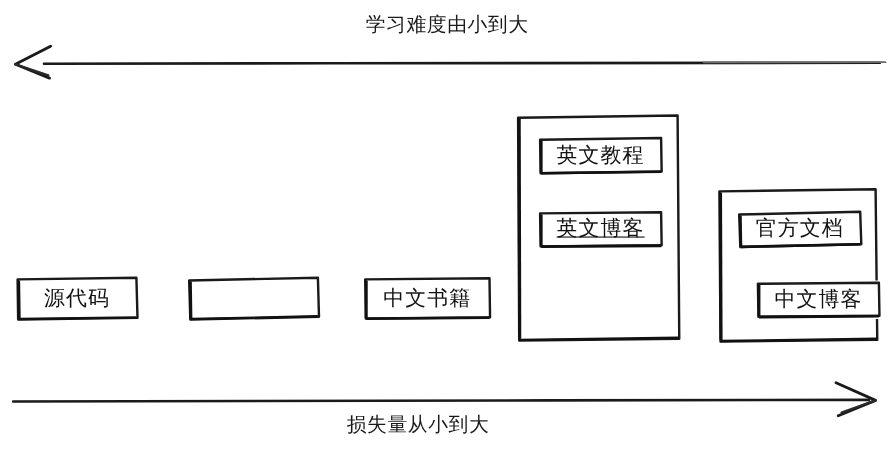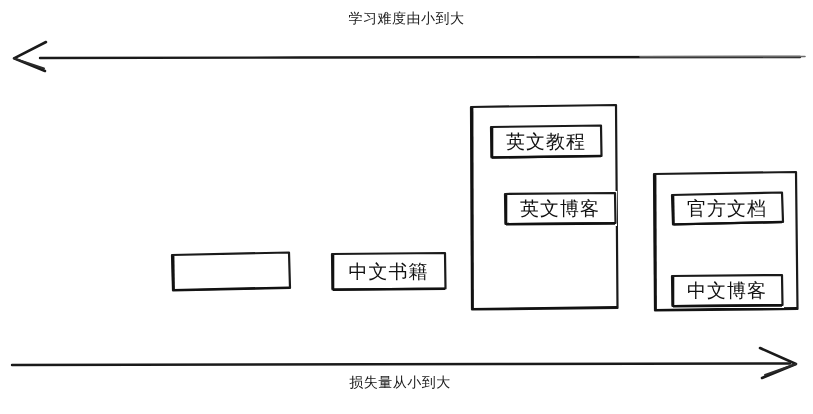--- a/index.html
+++ b/index.html
@@ -13,37 +13,36 @@
   }
   #canvas {
     position: relative;
     width: 813px;
     height: 414px;
     background: #ffffff;
     overflow: hidden;
   }
   .axis-label {
     position: absolute;
-    font-size: 14px;
+    font-size: 18px;
     color: #1a1a1a;
     letter-spacing: 0.5px;
     white-space: nowrap;
     text-align: center;
     font-weight: 400;
   }
   #top-axis-label {
     top: 10px;
     left: 0;
     width: 813px;
   }
   #bottom-axis-label {
     top: 374px;
     left: 0;
     width: 760px;
-    padding-left: 20px;
   }
   .svg-layer {
     position: absolute;
     top: 0;
     left: 0;
     width: 813px;
     height: 414px;
   }
   .node-box {
     position: absolute;
@@ -95,20 +94,28 @@
     </g>
     <g>
       <path d="M 12 365 L 500 364 L 790 363.5" stroke="#1a1a1a" stroke-width="2.4" fill="none" stroke-linecap="round"></path>
       <path d="M 760 348 L 796 364 L 762 378" stroke="#1a1a1a" stroke-width="2.6" fill="none" stroke-linecap="round" stroke-linejoin="round"></path>
       <path d="M 796 364 L 765 375" stroke="#2a2a2a" stroke-width="2" fill="none" stroke-linecap="round"></path>
     </g>
   </svg>
 
   <div class="axis-label" id="bottom-axis-label">损失量从小到大</div>
 
+  <div class="node-box" id="node-source-code" style="left: 14px; top: 251px; width: 112px; height: 41px;">
+    <svg class="sketch-frame" viewBox="0 0 112 41" preserveAspectRatio="none">
+      <path d="M 2 3 L 110 1.5 L 111 38 L 2.5 39.5 Z" fill="#ffffff" stroke="#1a1a1a" stroke-width="2.2" stroke-linejoin="round"></path>
+      <path d="M 3 4 L 3.5 38" stroke="#111111" stroke-width="2.6" fill="none"></path>
+      <path d="M 3 39 L 110 37.5" stroke="#111111" stroke-width="2.2" fill="none"></path>
+    </svg>
+    <span class="node-label">源代码</span>
+  </div>
 
   <div class="node-box" id="node-official-docs" style="left: 170px; top: 251px; width: 121px; height: 41px;">
     <svg class="sketch-frame" viewBox="0 0 121 41" preserveAspectRatio="none">
       <path d="M 2 4 L 119 1.5 L 120 37 L 3 39.5 Z" fill="#ffffff" stroke="#1a1a1a" stroke-width="2.2" stroke-linejoin="round"></path>
       <path d="M 3 5 L 3.5 38.5" stroke="#111111" stroke-width="2.8" fill="none"></path>
       <path d="M 3.5 39 L 119 36.5" stroke="#111111" stroke-width="2.2" fill="none"></path>
     </svg>
   </div>
 
   <div class="node-box" id="node-english-books" style="left: 330px; top: 251px; width: 117px; height: 41px;">
@@ -129,21 +136,21 @@
 
     <div class="node-box" id="node-english-tutorial" style="left: 21px; top: 21px; width: 114px; height: 35px;">
       <svg class="sketch-frame" viewBox="0 0 114 35" preserveAspectRatio="none">
         <path d="M 2 3 L 112 1.5 L 112.5 32 L 2.5 33.5 Z" fill="#ffffff" stroke="#1a1a1a" stroke-width="2.2" stroke-linejoin="round"></path>
         <path d="M 3 4 L 3 33" stroke="#111111" stroke-width="2.6" fill="none"></path>
         <path d="M 3 33.5 L 112 32" stroke="#111111" stroke-width="2.4" fill="none"></path>
       </svg>
       <span class="node-label">英文教程</span>
     </div>
 
-    <div class="node-box" id="node-english-blog" style="left: 35px; top: 88px; width: 114px; height: 35px;">
+    <div class="node-box" id="node-english-blog" style="left: 21px; top: 88px; width: 114px; height: 35px; text-decoration: underline;">
       <svg class="sketch-frame" viewBox="0 0 114 35" preserveAspectRatio="none">
         <path d="M 2 3 L 112 2 L 112.5 32 L 2.5 33 Z" fill="#ffffff" stroke="#1a1a1a" stroke-width="2.2" stroke-linejoin="round"></path>
         <path d="M 3 4 L 3 32.5" stroke="#111111" stroke-width="2.6" fill="none"></path>
         <path d="M 3 33.2 L 112 32.4" stroke="#111111" stroke-width="2.6" fill="none"></path>
       </svg>
       <span class="node-label">英文博客</span>
     </div>
 
   </div>
 
@@ -156,21 +163,21 @@
 
     <div class="node-box" id="node-chinese-tutorial" style="left: 19px; top: 21px; width: 114px; height: 35px;">
       <svg class="sketch-frame" viewBox="0 0 114 35" preserveAspectRatio="none">
         <path d="M 2 4 L 112 1.5 L 113 31 L 3 33.5 Z" fill="#ffffff" stroke="#1a1a1a" stroke-width="2.2" stroke-linejoin="round"></path>
         <path d="M 3 5 L 3.5 33" stroke="#111111" stroke-width="2.6" fill="none"></path>
         <path d="M 3.5 33.4 L 112 31" stroke="#111111" stroke-width="2.4" fill="none"></path>
       </svg>
       <span class="node-label">官方文档</span>
     </div>
 
-    <div class="node-box" id="node-chinese-blog" style="left: 19px; top: 85px; width: 114px; height: 35px; margin-top: 18px;">
+    <div class="node-box" id="node-chinese-blog" style="left: 36px; top: 85px; width: 114px; height: 35px;">
       <svg class="sketch-frame" viewBox="0 0 114 35" preserveAspectRatio="none">
         <path d="M 2 3 L 112 2 L 112.5 32 L 2.5 33 Z" fill="#ffffff" stroke="#1a1a1a" stroke-width="2.2" stroke-linejoin="round"></path>
         <path d="M 3 4 L 3 32.5" stroke="#111111" stroke-width="2.6" fill="none"></path>
         <path d="M 3 33.2 L 112 32.4" stroke="#111111" stroke-width="2.6" fill="none"></path>
       </svg>
       <span class="node-label">中文博客</span>
     </div>
   </div>
 
 </div>

